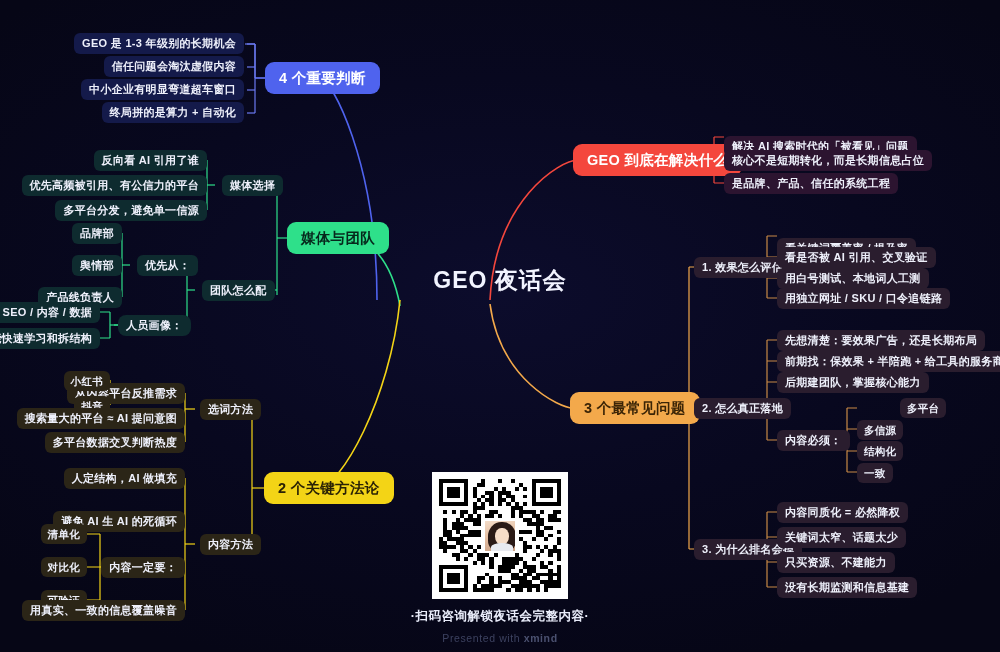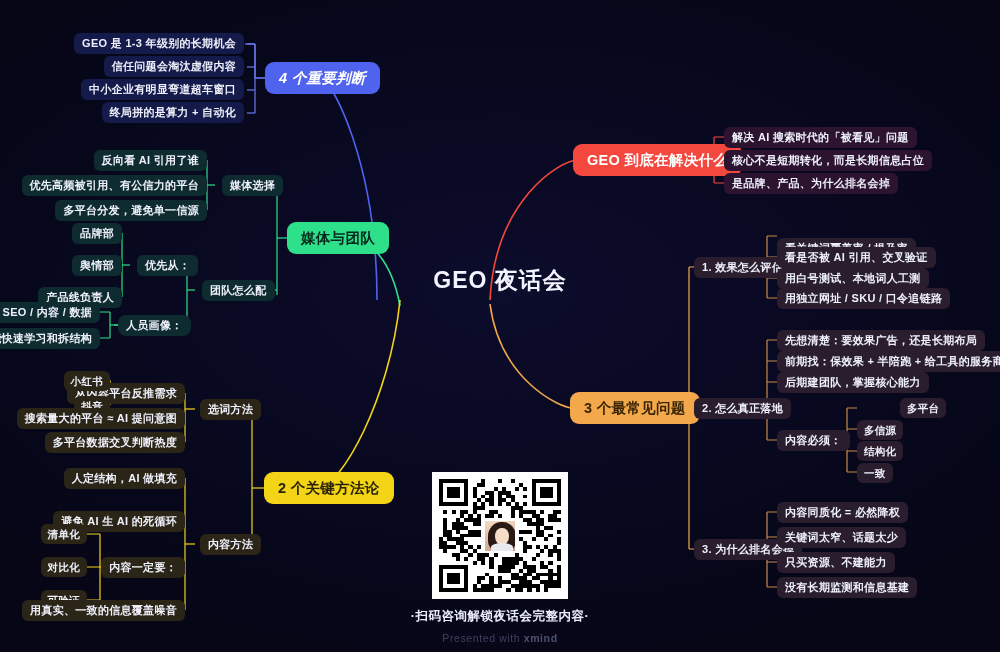--- a/index.html
+++ b/index.html
@@ -28,21 +28,21 @@
     border-radius: 7px;
     line-height: 1;
   }
   
   .main {
     height: 32px;
     padding: 0 14px;
     font-size: 14.5px;
     border-radius: 9px;
   }
-  .main.blue   { background: #4f63ee; color: #ffffff; font-style: italic; }
+  .main.blue   { background: #4f63ee; color: #ffffff; }
   .main.green  { background: #2ee08a; color: #06281c; }
   .main.yellow { background: #f3d416; color: #2a2205; }
   .main.red    { background: #f4473d; color: #ffffff; }
   .main.orange { background: #f3a94b; color: #3a2406; }
 
   
   .sub {
     height: 21px;
     padding: 0 8px;
     font-size: 11px;
@@ -254,23 +254,23 @@
   <div class="node sub yellow" style="left:200px;top:534px;">内容方法</div>
   <div class="node sub yellow" style="right:815px;top:468px;">人定结构，AI 做填充</div>
   <div class="node sub yellow" style="right:815px;top:511px;">避免 AI 生 AI 的死循环</div>
   <div class="node sub yellow" style="right:815px;top:557px;">内容一定要：</div>
   <div class="node sub yellow sm" style="right:913px;top:524px;">清单化</div>
   <div class="node sub yellow sm" style="right:913px;top:557px;">对比化</div>
   <div class="node sub yellow sm" style="right:913px;top:590px;">可验证</div>
   <div class="node sub yellow" style="right:815px;top:600px;">用真实、一致的信息覆盖噪音</div>
 
   <div class="node main red" style="left:573px;top:144px;">GEO 到底在解决什么</div>
-  <div class="node sub red" style="left:724px;top:127px;text-align:center;">解决 AI 搜索时代的「被看见」问题</div>
+  <div class="node sub red" style="left:724px;top:136px;text-align:center;">解决 AI 搜索时代的「被看见」问题</div>
   <div class="node sub red" style="left:724px;top:150px;">核心不是短期转化，而是长期信息占位</div>
-  <div class="node sub red" style="left:724px;top:173px;">是品牌、产品、为什么排名会掉</div>
+  <div class="node sub red" style="left:724px;top:173px;">是品牌、产品、信任的系统工程</div>
 
   <div class="node main orange" style="left:570px;top:392px;">3 个最常见问题</div>
 
   <div class="node sub orange" style="left:694px;top:257px;">1. 效果怎么评估</div>
   <div class="node sub orange" style="left:777px;top:226px;margin-top:12px;">看关键词覆盖率 / 提及率</div>
   <div class="node sub orange" style="left:777px;top:247px;">看是否被 AI 引用、交叉验证</div>
   <div class="node sub orange" style="left:777px;top:268px;">用白号测试、本地词人工测</div>
   <div class="node sub orange" style="left:777px;top:288px;">用独立网址 / SKU / 口令追链路</div>
 
   <div class="node sub orange" style="left:694px;top:398px;">2. 怎么真正落地</div>

